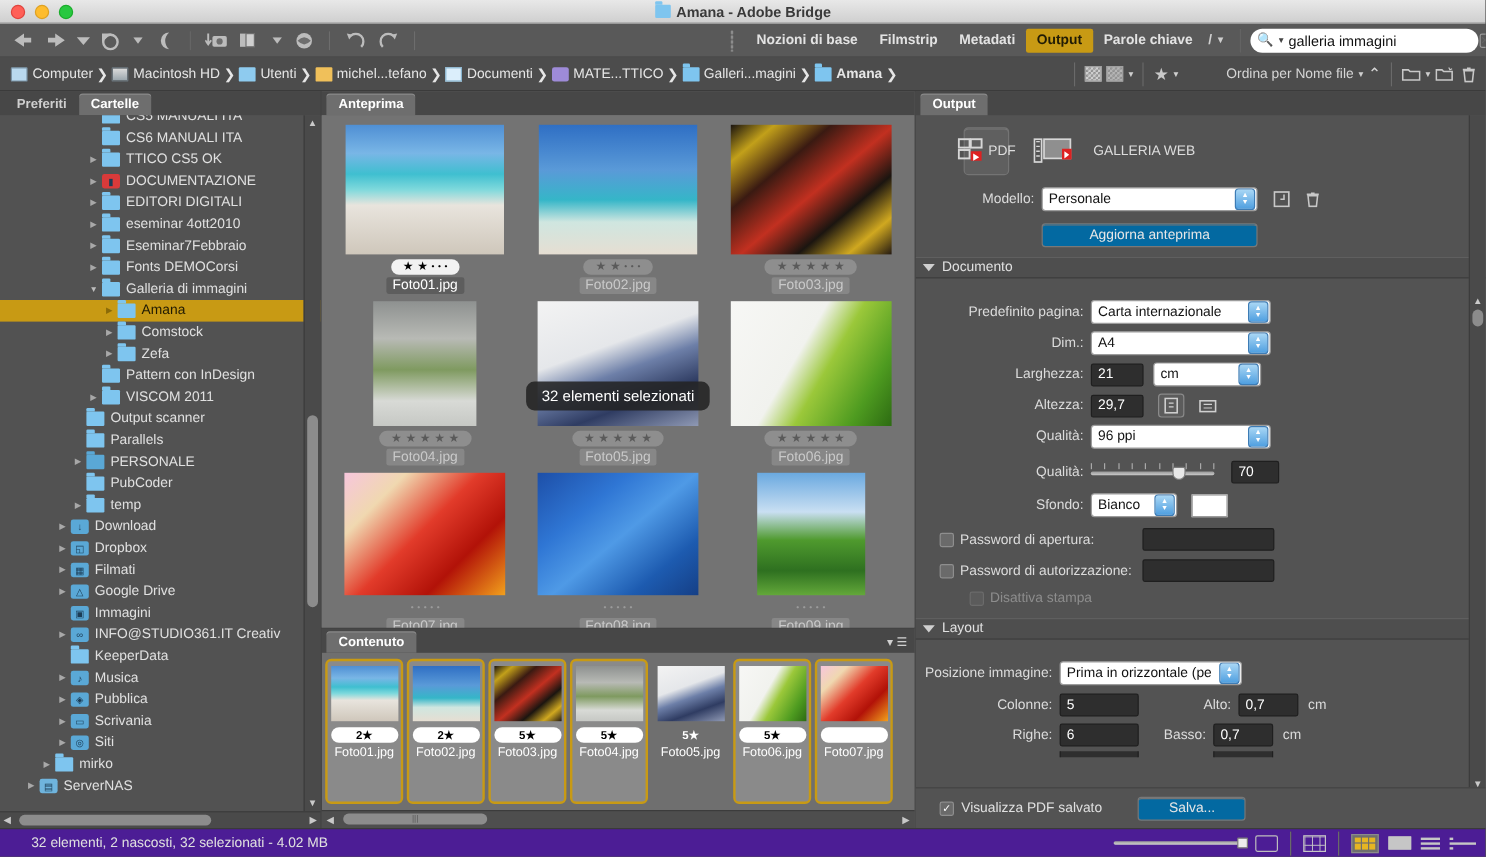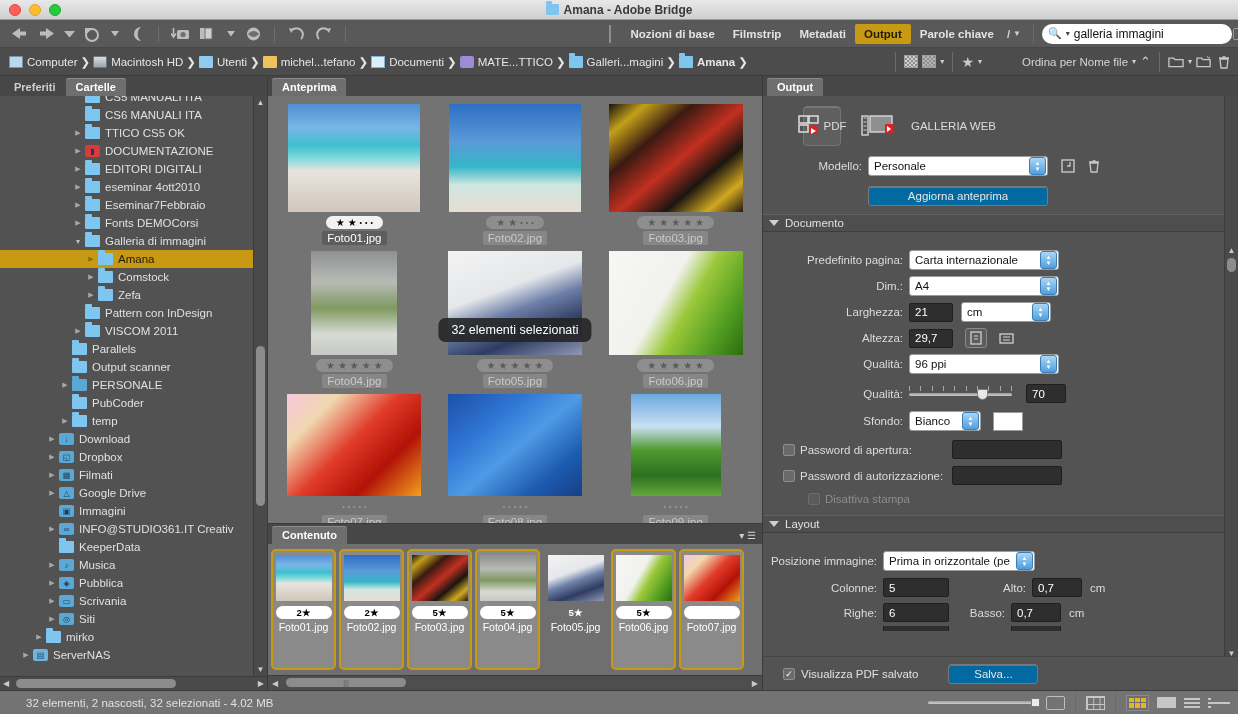--- a/index.html
+++ b/index.html
@@ -157,21 +157,21 @@
   .ticks { position:absolute; top:-7px; left:0; right:0; display:flex; justify-content:space-between;}
   .ticks i { width:1px;height:5px;background:#a9a9a9; display:block;}
   .knob { position:absolute; width:11px;height:11px; top:-4px; background:#e8e8e8; border:1px solid #7c7c7c;
      border-radius:2px 2px 6px 6px;}
   .swatch { width:30px;height:19px;background:#fff;border:1px solid #9c9c9c;}
   .out-scroll { position:absolute; right:0; top:0; bottom:0; width:14px; background:#4a4a4a; border-left:1px solid #3c3c3c;}
   .footer-out { height:34px; background:#535353; border-top:1px solid #444; display:flex; align-items:center;
      padding:0 0 0 20px; gap:0; flex:0 0 34px;}
 
   
-  .status { height:24px; background:#737373; border-top:1px solid #3a3a3a; display:flex; align-items:center;
+  .status { height:24px; background:#4c1d95; border-top:1px solid #3a3a3a; display:flex; align-items:center;
      padding:0 8px; flex:0 0 24px; font-size:11.5px; color:#e0e0e0;}
   .status-right { margin-left:auto; display:flex; align-items:center; gap:8px;}
   .zoom-slider { width:110px; height:3px; background:linear-gradient(#9d9d9d,#cfcfcf); border-radius:2px; position:relative;}
   .zoom-knob { position:absolute; right:-2px; top:-3px; width:9px;height:9px;background:#ececec;border:1px solid #7a7a7a;border-radius:1px;}
   .vmode { width:19px;height:14px; border:1px solid #bdbdbd; border-radius:2px;}
   .grid-ico { width:19px;height:14px; border:1px solid #c6c6c6;
      background-image:linear-gradient(#c6c6c6 1px,transparent 1px),linear-gradient(90deg,#c6c6c6 1px,transparent 1px);
      background-size:6.3px 7px;}
   .gold-grid { width:23px;height:16px; background:#6e6e6e; border:1px solid #8b8b8b; display:grid;
      grid-template-columns:repeat(3,1fr); grid-template-rows:repeat(2,1fr); gap:1px; padding:2px;}
@@ -460,27 +460,27 @@
           <div class="trow">
             <span style="width: 73px; flex: 0 0 auto;"></span>
             <span class="tri">▶</span>
             <span class="ticon fld"></span>
             <span>VISCOM 2011</span>
           </div>
           <div class="trow">
             <span style="width: 60px; flex: 0 0 auto;"></span>
             <span class="tri"></span>
             <span class="ticon fld"></span>
-            <span>Parallels</span>
+            <span>Output scanner</span>
           </div>
           <div class="trow">
             <span style="width: 60px; flex: 0 0 auto;"></span>
             <span class="tri"></span>
             <span class="ticon fld"></span>
-            <span>Output scanner</span>
+            <span>Parallels</span>
           </div>
           <div class="trow">
             <span style="width: 60px; flex: 0 0 auto;"></span>
             <span class="tri">▶</span>
             <span class="ticon fld dark"></span>
             <span>PERSONALE</span>
           </div>
           <div class="trow">
             <span style="width: 60px; flex: 0 0 auto;"></span>
             <span class="tri"></span>

